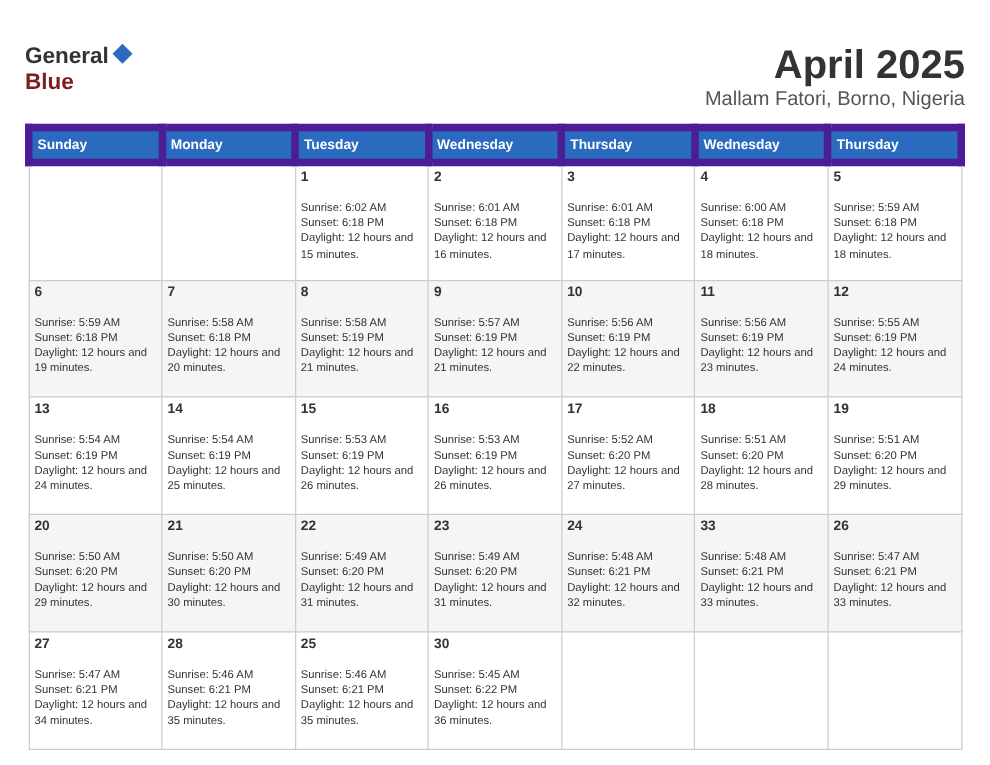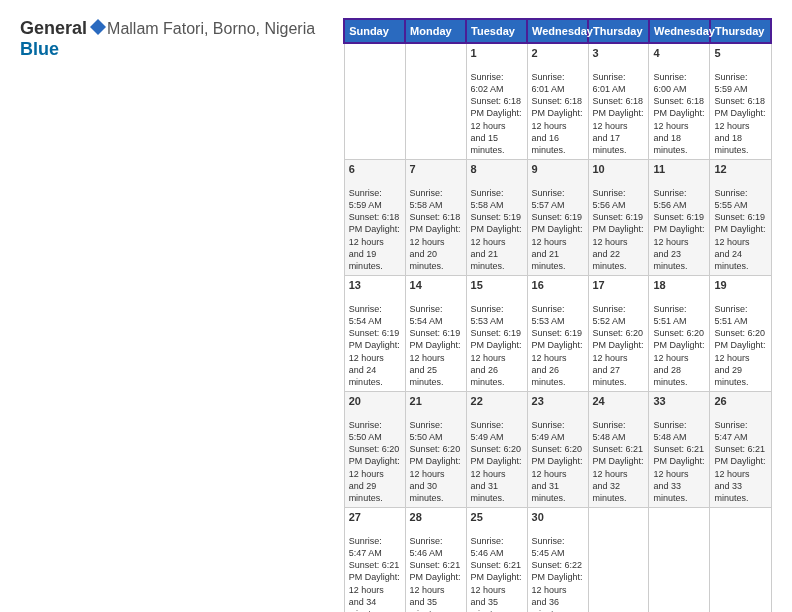--- a/index.html
+++ b/index.html
@@ -6,24 +6,23 @@
     body {
       width: 792px;
       height: 612px;
       font-family: Arial, sans-serif;
       background: #fff;
       overflow: hidden;
     }
     .page {
       width: 792px;
       height: 612px;
-      padding: 18px 20px 12px 20px;
+      padding: 34px 20px 12px 20px;
       display: flex;
-      flex-direction: row;
-      gap: 28px;
+      flex-direction: column;
     }
     .header {
       display: flex;
       justify-content: space-between;
       align-items: flex-start;
       margin-bottom: 10px;
     }
     .logo {
       display: flex;
       flex-direction: column;
@@ -34,21 +33,21 @@
       align-items: center;
     }
     .logo-general {
       font-size: 18px;
       font-weight: bold;
       color: #333;
     }
     .logo-blue {
       font-size: 18px;
       font-weight: bold;
-      color: #0369a1;
+      color: #7f1d1d;
     }
     .logo-icon {
       width: 18px;
       height: 18px;
       margin-left: 2px;
       position: relative;
       top: -2px;
     }
     .title-block {
       text-align: right;
@@ -70,21 +69,21 @@
       flex: 1;
       table-layout: fixed;
     }
     .calendar-table th {
       background-color: #2a6abf;
       color: #fff;
       font-size: 11px;
       font-weight: bold;
       padding: 5px 4px;
       text-align: left;
-      border: 2px solid #4c1d95;
+      border: 6px solid #4c1d95;
     }
     .calendar-table td {
       border: 1px solid #ccc;
       vertical-align: top;
       padding: 3px 4px;
       font-size: 9.5px;
       color: #333;
       height: 82px;
       background: #fff;
     }
@@ -115,20 +114,21 @@
     <div class="logo">
       <div class="logo-text">
         <span class="logo-general">General</span>
         <svg class="logo-icon" viewBox="0 0 18 18">
           <polygon points="9,1 17,9 9,17 1,9" fill="#2a6abf"></polygon>
         </svg>
       </div>
       <span class="logo-blue">Blue</span>
     </div>
     <div class="title-block">
+      <div class="month-title">April 2025</div>
       <div class="location-title">Mallam Fatori, Borno, Nigeria</div>
     </div>
   </div>
 
   <table class="calendar-table">
     <thead>
       <tr>
         <th>Sunday</th>
         <th>Monday</th>
         <th>Tuesday</th>

